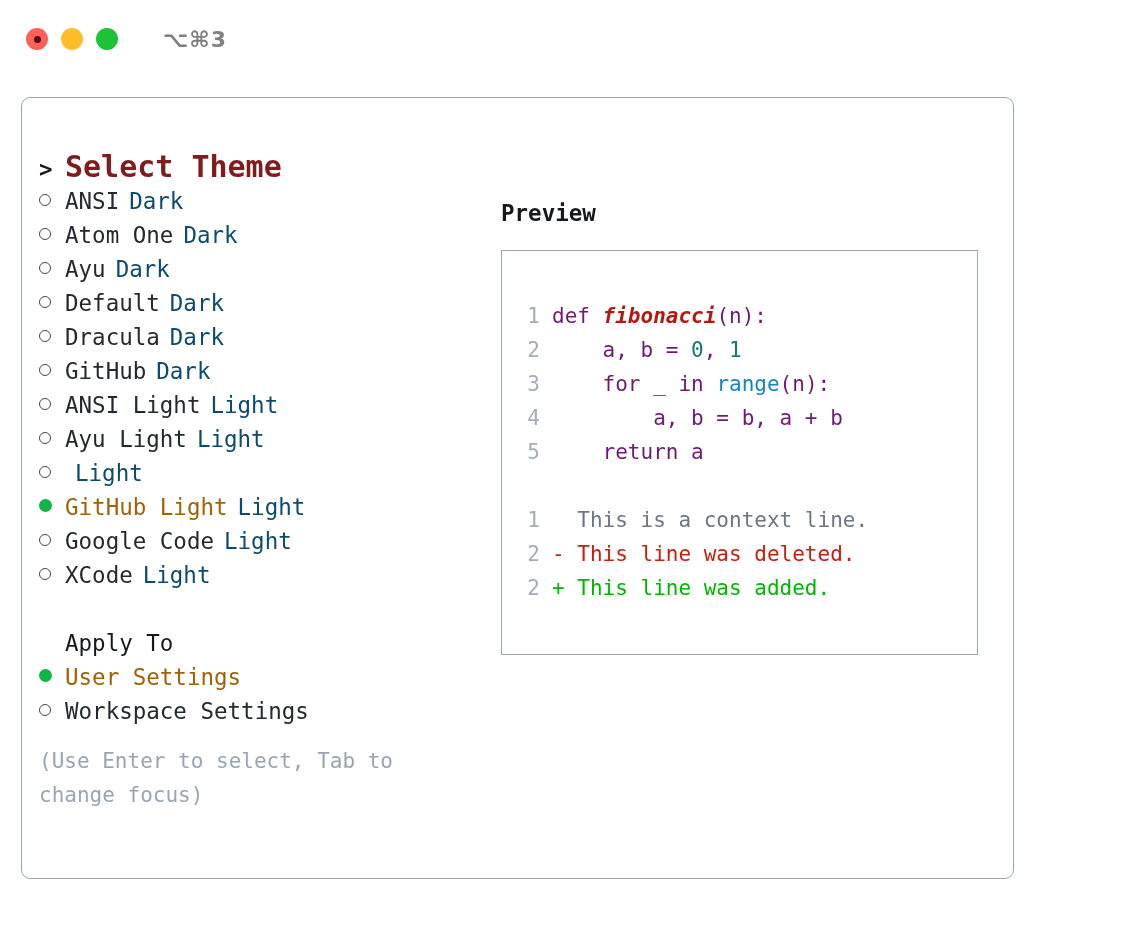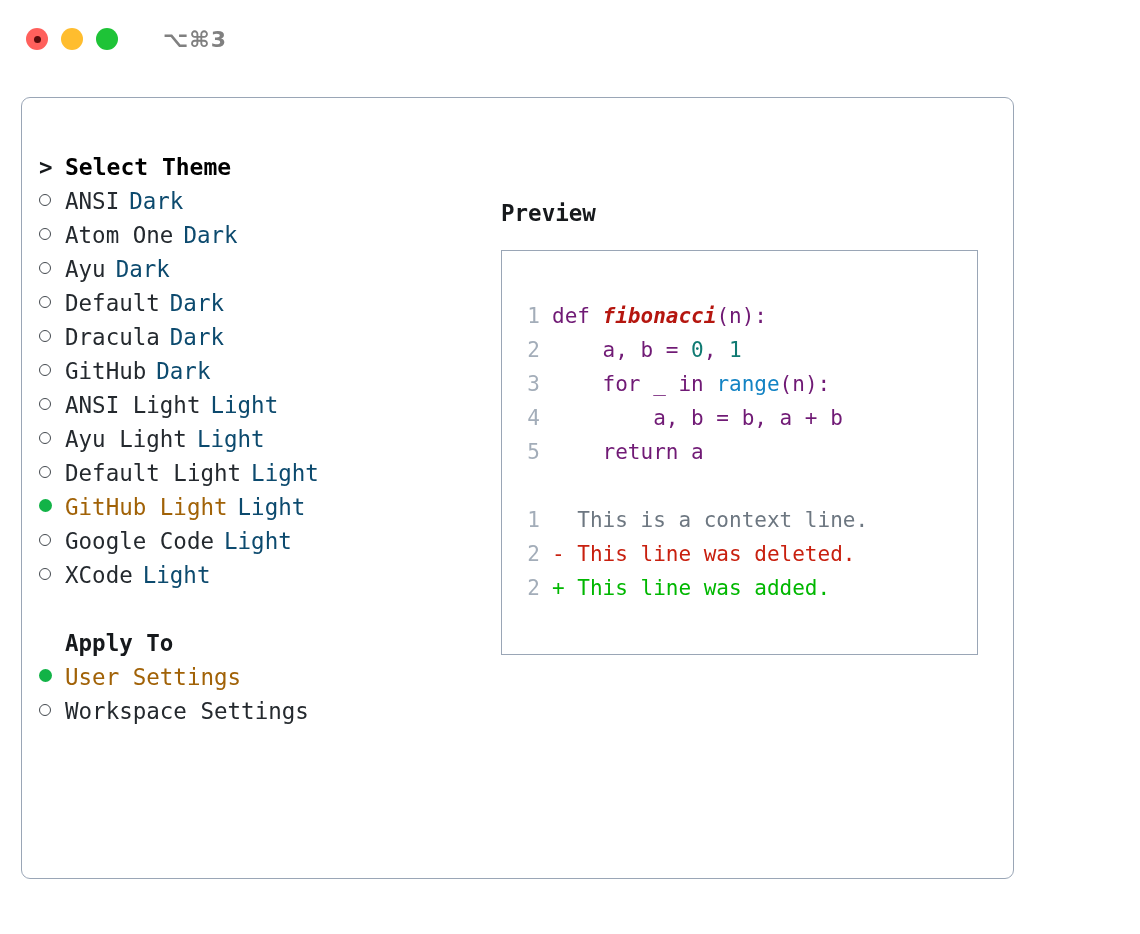--- a/index.html
+++ b/index.html
@@ -133,30 +133,30 @@
     background: #12b347;
     position: relative;
     top: -3px;
   }
 
   .label {
     color: #24292e;
   }
   .heading-title {
     font-weight: 700;
-    color: #000000;
-    font-size: 23px;
+    color: #7f1d1d;
+    font-size: 30px;
   }
   .tag {
     color: #0c4a6e;
     margin-left: 10px;
   }
   .row.selected .label { color: #a16207; }
   .group-heading {
-    font-weight: 700;
+    font-weight: 400;
     color: #16191c;
   }
   .spacer { height: 34px; }
 
   .hint {
     margin-top: 16px;
     color: #9aa5b4;
     font-size: 21px;
     line-height: 34px;
     width: 410px;
@@ -233,37 +233,38 @@
         </div>
         <div id="theme-list">
             <div class="row"><span class="marker"><span class="bullet-hollow"></span></span><span class="label">ANSI</span><span class="tag">Dark</span></div>
             <div class="row"><span class="marker"><span class="bullet-hollow"></span></span><span class="label">Atom One</span><span class="tag">Dark</span></div>
             <div class="row"><span class="marker"><span class="bullet-hollow"></span></span><span class="label">Ayu</span><span class="tag">Dark</span></div>
             <div class="row"><span class="marker"><span class="bullet-hollow"></span></span><span class="label">Default</span><span class="tag">Dark</span></div>
             <div class="row"><span class="marker"><span class="bullet-hollow"></span></span><span class="label">Dracula</span><span class="tag">Dark</span></div>
             <div class="row"><span class="marker"><span class="bullet-hollow"></span></span><span class="label">GitHub</span><span class="tag">Dark</span></div>
             <div class="row"><span class="marker"><span class="bullet-hollow"></span></span><span class="label">ANSI Light</span><span class="tag">Light</span></div>
             <div class="row"><span class="marker"><span class="bullet-hollow"></span></span><span class="label">Ayu Light</span><span class="tag">Light</span></div>
-            <div class="row"><span class="marker"><span class="bullet-hollow"></span></span><span class="label">Default Light</span><span class="tag">Light</span></div>
+            <div class="row"><span class="marker"><span class="bullet-hollow"></span></span><span class="tag">Light</span></div>
             <div class="row selected"><span class="marker"><span class="bullet-filled"></span></span><span class="label">GitHub Light</span><span class="tag">Light</span></div>
             <div class="row"><span class="marker"><span class="bullet-hollow"></span></span><span class="label">Google Code</span><span class="tag">Light</span></div>
             <div class="row"><span class="marker"><span class="bullet-hollow"></span></span><span class="label">XCode</span><span class="tag">Light</span></div>
           </div>
 
         <div class="spacer"></div>
 
         <div class="row">
           <span class="marker"></span>
           <span class="group-heading">Apply To</span>
         </div>
         <div id="apply-list">
             <div class="row selected"><span class="marker"><span class="bullet-filled"></span></span><span class="label">User Settings</span></div>
             <div class="row"><span class="marker"><span class="bullet-hollow"></span></span><span class="label">Workspace Settings</span></div>
           </div>
 
+        <div class="hint">(Use Enter to select, Tab to change focus)</div>
       </div>
 
       <div class="right-col">
         <div class="preview-title">Preview</div>
         <div class="preview-box">
           <div id="code-block">
               <div class="code-line"><span class="lineno">1</span><span><span class="code-text">def </span><span class="tok-fn">fibonacci</span><span class="code-text">(n):</span></span></div>
               <div class="code-line"><span class="lineno">2</span><span><span class="code-text">    </span><span class="code-text">a, b = </span><span class="tok-num">0</span><span class="code-text">, </span><span class="tok-num">1</span></span></div>
               <div class="code-line"><span class="lineno">3</span><span><span class="code-text">    </span><span class="code-text">for _ in </span><span class="tok-call">range</span><span class="code-text">(n):</span></span></div>
               <div class="code-line"><span class="lineno">4</span><span><span class="code-text">        </span><span class="code-text">a, b = b, a + b</span></span></div>

